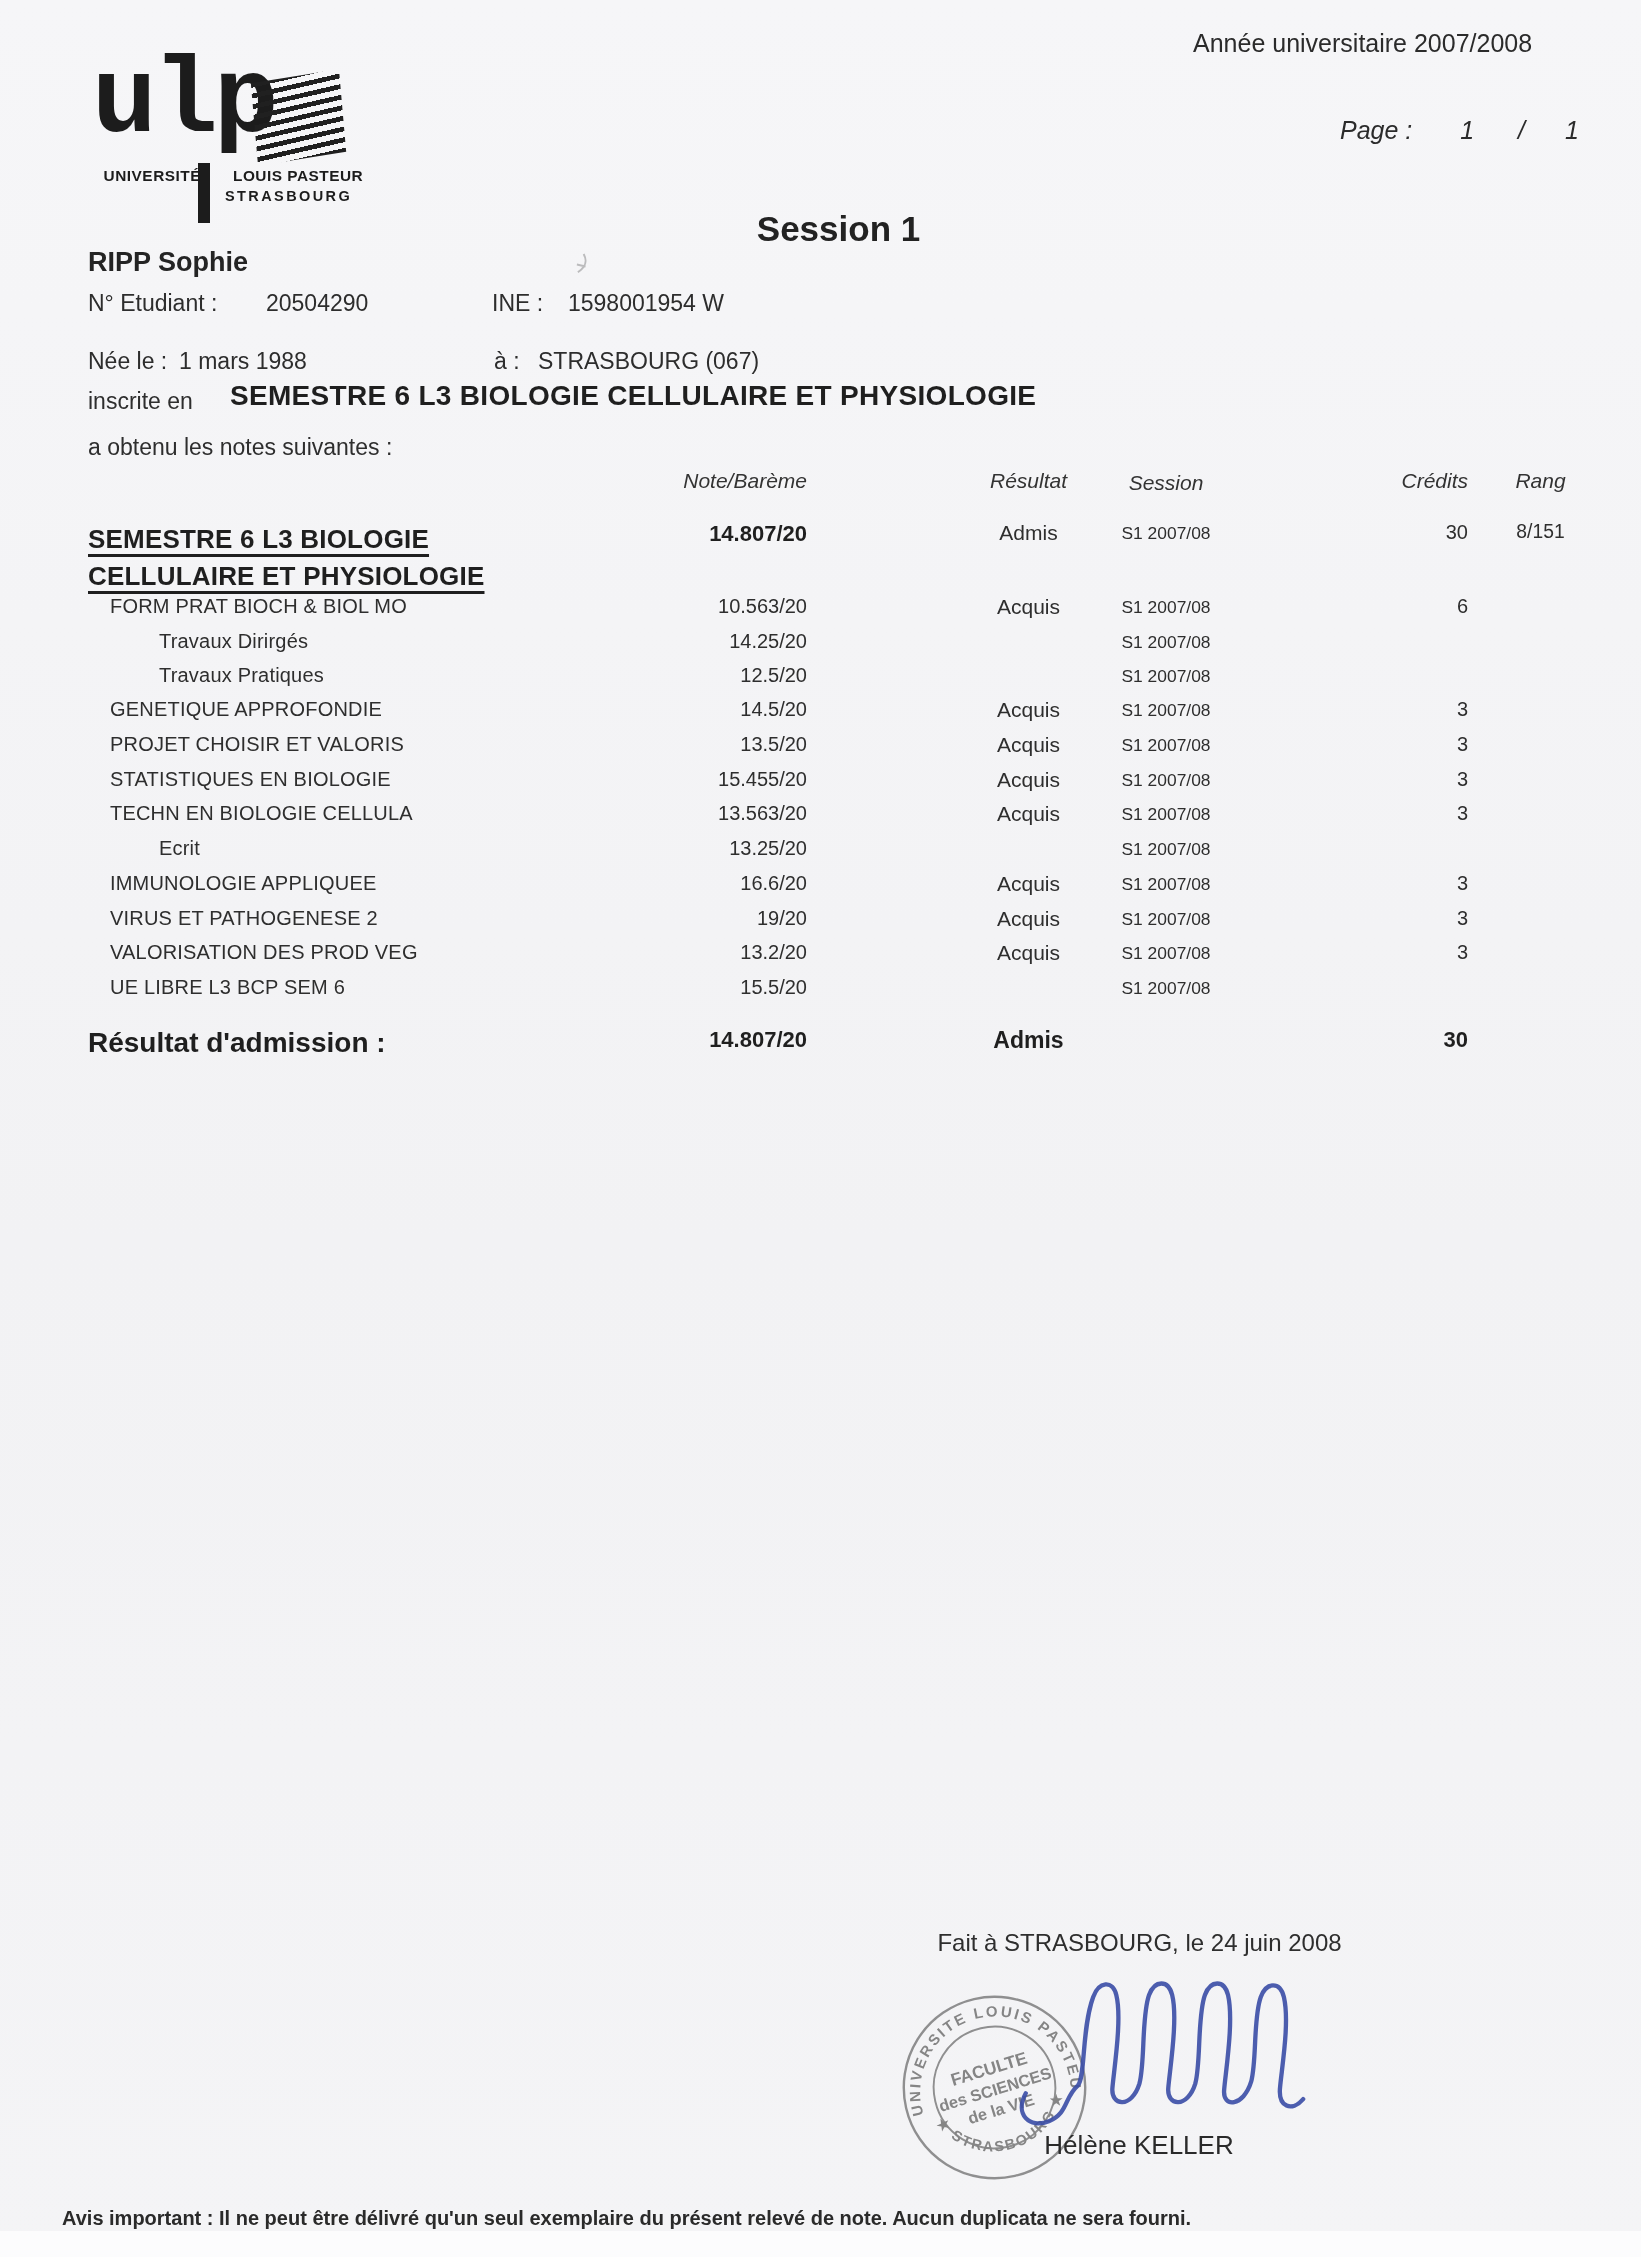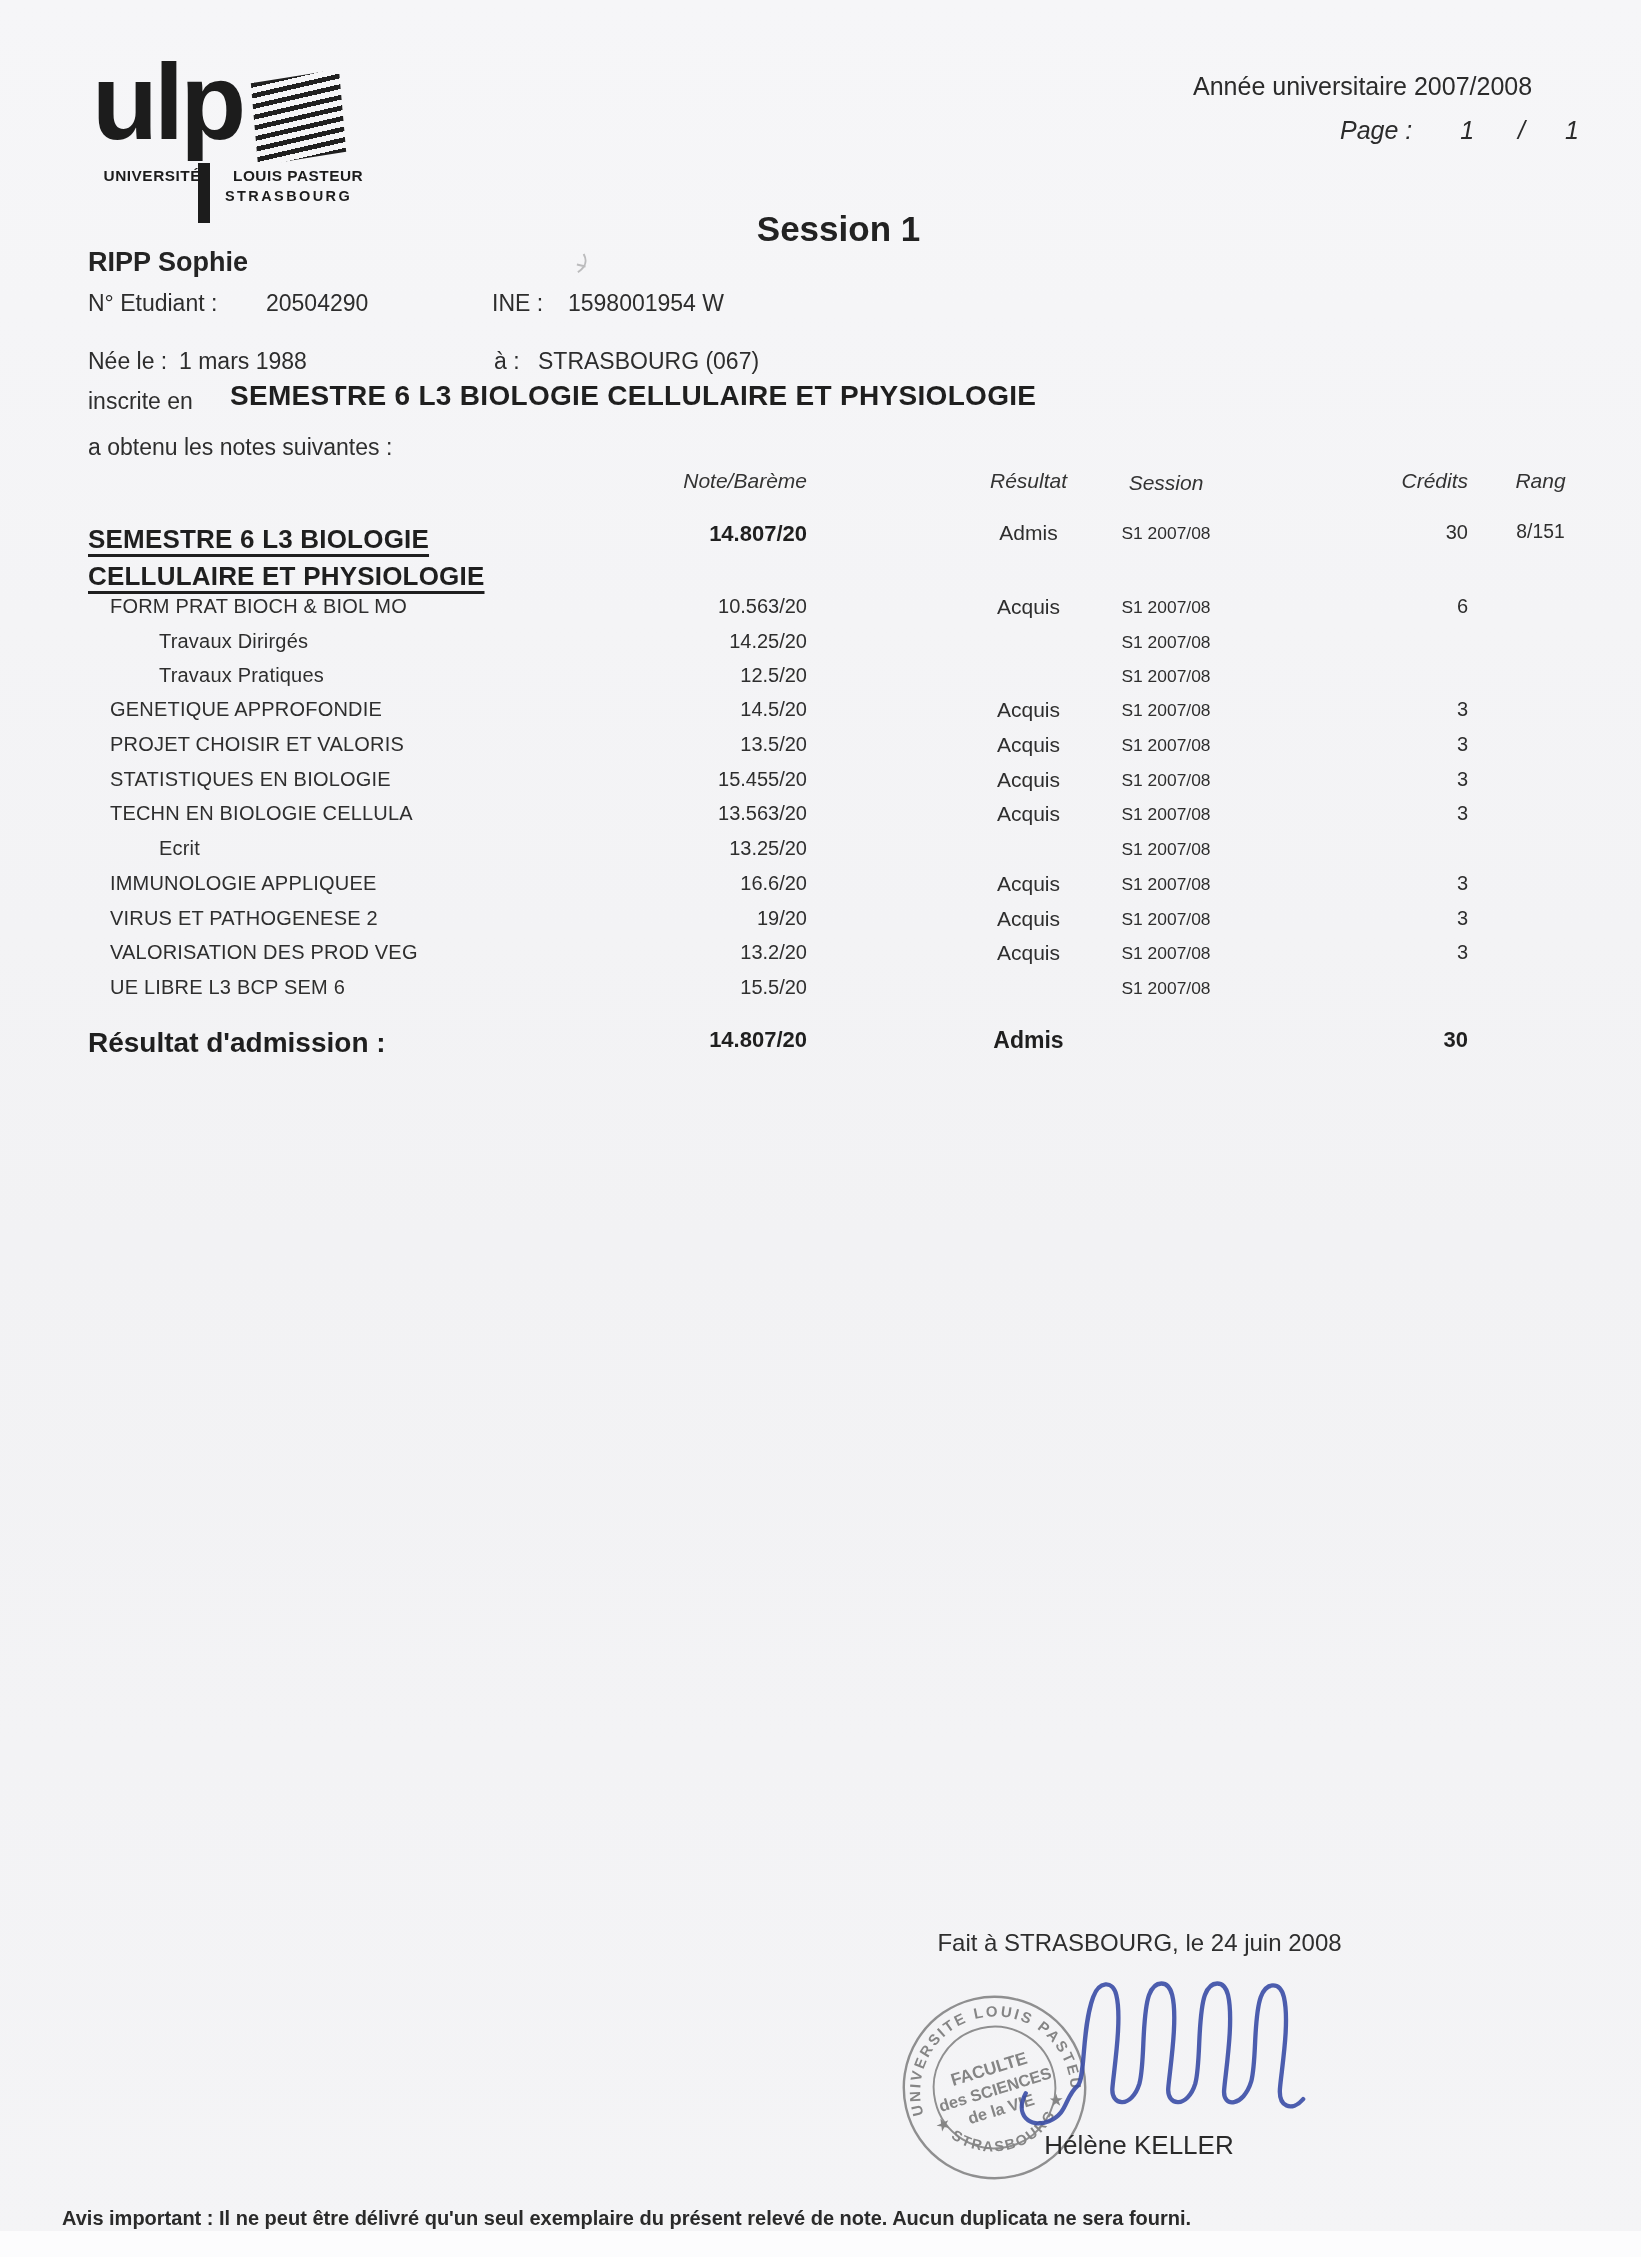--- a/index.html
+++ b/index.html
@@ -2,24 +2,24 @@
 <html><head>
 <meta charset="utf-8">
 <style>
   html,body{margin:0;padding:0;background:#eceef0;}
   .page{position:relative;width:1641px;height:2257px;overflow:hidden;
         background:linear-gradient(180deg,#f6f6f8 0%,#f2f2f4 55%,#f4f4f6 100%);
         font-family:"Liberation Sans",sans-serif;color:#2e2e2e;}
   .abs{position:absolute;}
 
   
-  .annee{top:29px;left:1193px;font-size:25px;color:#2b2b2b;margin-top:43px;}
+  .annee{top:29px;left:1193px;font-size:25px;color:#2b2b2b;}
   .logo{left:92px;top:70px;width:290px;height:145px;}
   .logo-acronym{position:absolute;left:0;top:-27px;font-size:108px;font-weight:bold;
-        letter-spacing:-3.9px;color:#1c1c1c;line-height:1.1;}
+        letter-spacing:-3.9px;color:#1c1c1c;line-height:1.1;font-family:Liberation Mono, monospace;}
   .logo-flag{position:absolute;left:162px;top:5.8px;width:89px;height:83px;
         background:repeating-linear-gradient(176deg,#202020 0 4.8px,rgba(0,0,0,0) 4.8px 10.6px);
         transform:rotate(-5deg) skewY(-4deg);}
   .logo-stem{position:absolute;left:106px;top:93px;width:11.6px;height:60px;background:#1c1c1c;}
   .logo-cap{position:absolute;font-weight:bold;color:#1c1c1c;}
   .cap1{left:11.6px;top:97px;font-size:15.4px;letter-spacing:0.5px;}
   .cap2{left:141px;top:97px;font-size:15.4px;letter-spacing:0.5px;}
   .cap3{left:133px;top:118px;font-size:14.5px;letter-spacing:2.4px;}
 
   .title-box{left:375px;top:97px;width:927px;height:97px;border:3.9px solid #1b1b1b;

